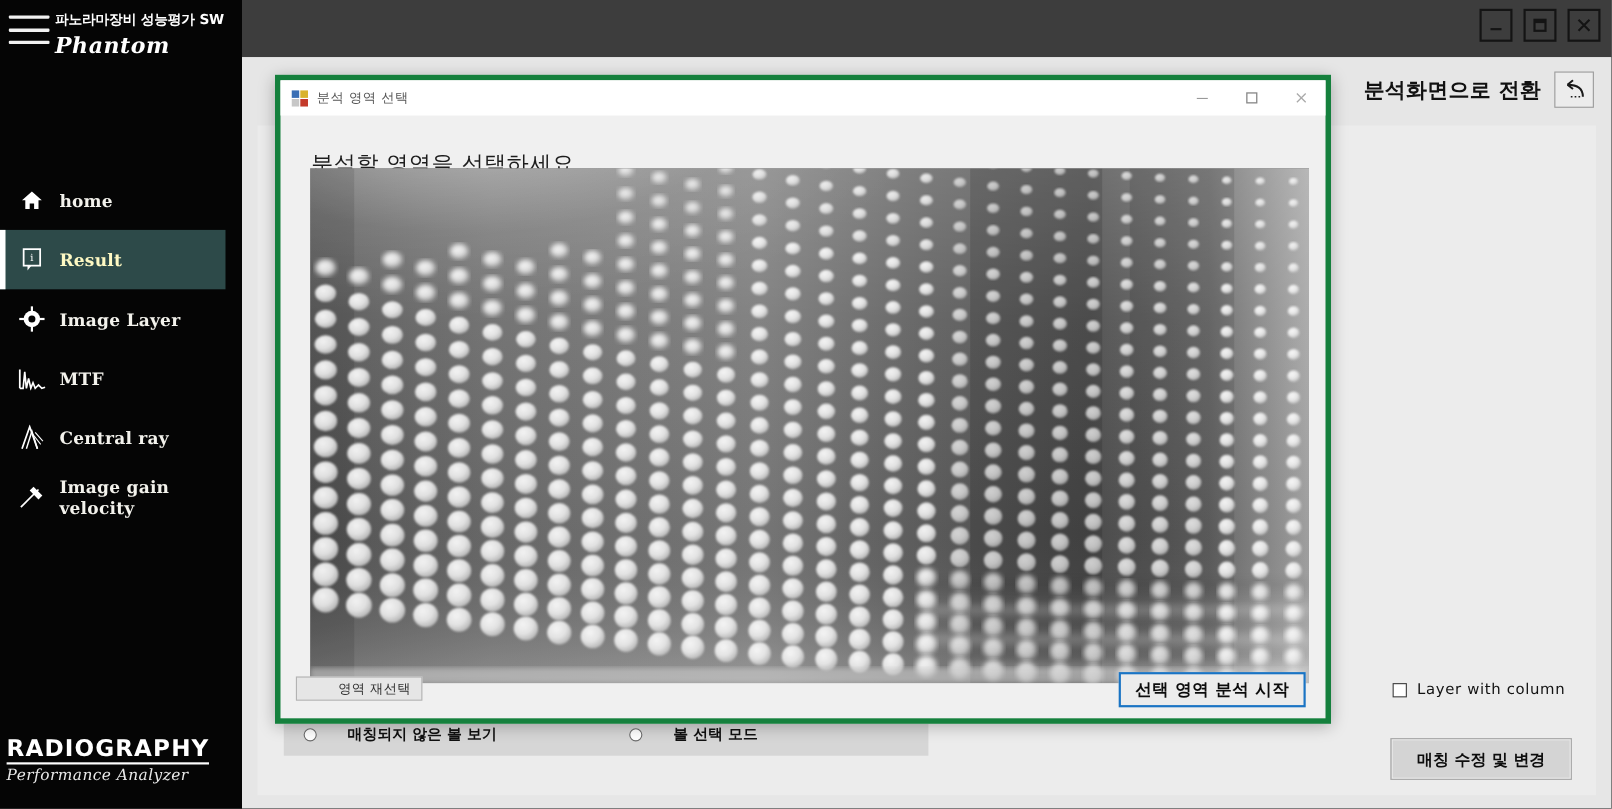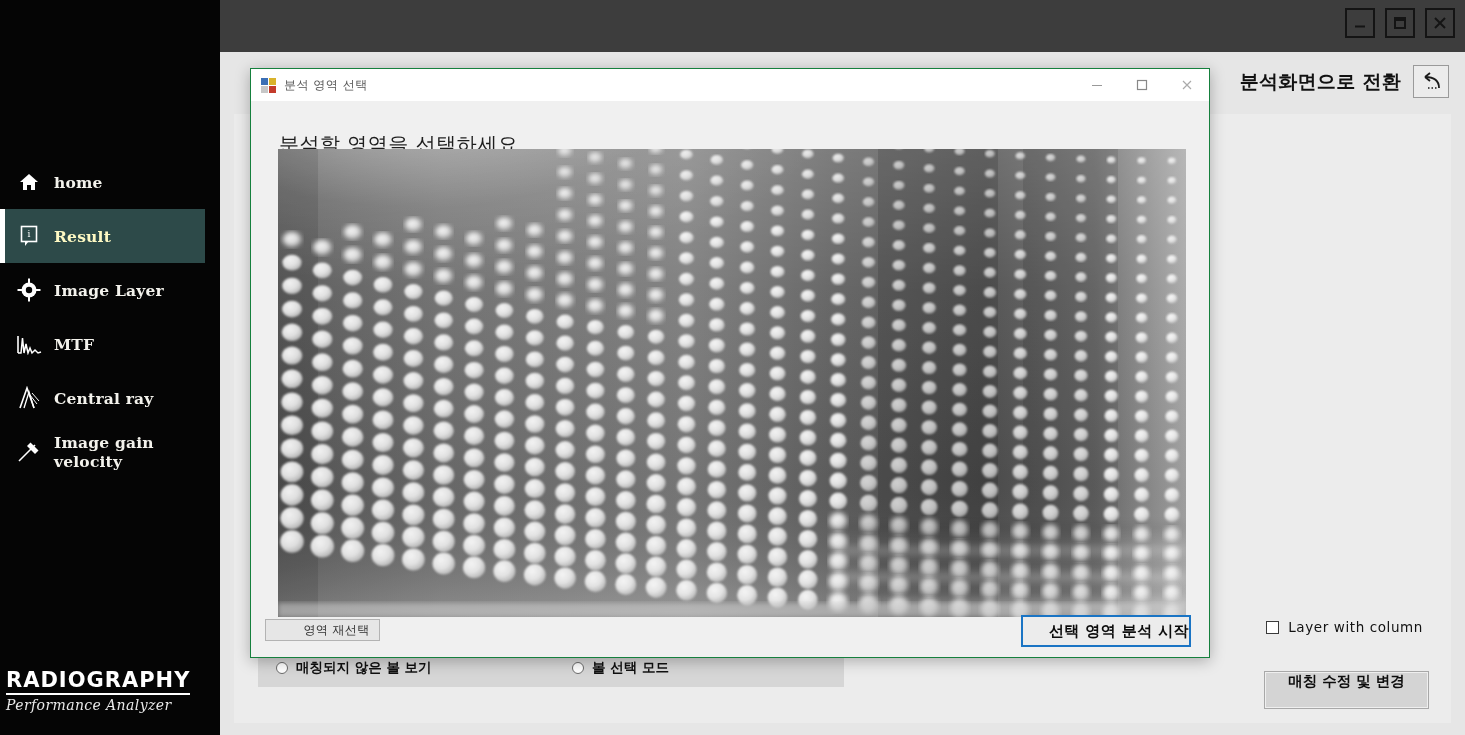--- a/index.html
+++ b/index.html
@@ -122,21 +122,21 @@
 
   
   #workarea {
     position:absolute; left: 14px; top: 62px; right: 14px; bottom: 12px;
     background:#ececec;
   }
   #radio-panel {
     position:absolute; left: 24px; bottom: 36px; width: 586px; height: 68px;
     background: #d6d6d6;
   }
-  .radio-row { position:absolute; display:flex; align-items:center; }
+  .radio-row { position:absolute; display:flex; align-items:center;gap:20px; }
   .radio-dot {
     width:12px; height:12px; border-radius:50%;
     border:1.5px solid #6b6b6b; background:#fff; margin-right: 8px; flex:0 0 12px;
   }
   .radio-txt {
     font-family:"DejaVu Sans", sans-serif;
     font-weight:700; font-size:13.5px; color:#101010; white-space:nowrap;
   }
 
   #ball-col {
@@ -149,33 +149,33 @@
   }
   #ball-txt {
     font-family:"DejaVu Sans", sans-serif;
     font-size:13.5px; color:#121212; letter-spacing: .6px; white-space:nowrap;
   }
   #modify-btn {
     position:absolute; right: 22px; bottom: 14px;
     width: 165px; height: 38px;
     background: #d4d4d4; border: 1px solid #a8a8a8;
     box-shadow: inset 0 0 0 1px #efefef;
-    display:flex; justify-content:center; cursor:pointer;
+    display:flex; align-items:center; justify-content:center; cursor:pointer;
   }
   #modify-btn span {
     font-family:"DejaVu Sans", sans-serif;
     font-weight:700; font-size:14.5px; color:#0d0d0d; white-space:nowrap;
   }
 
   
   #dialog {
     position:absolute; left: 250px; top: 68px;
     width: 960px; height: 590px;
     background: #f0f0f0;
-    border: 1px solid #15803d;
+    border: 5px solid #15803d;
     box-shadow: 0 3px 14px rgba(0,0,0,.28);
     z-index: 40;
   }
   #dlg-title {
     height: 32px; background:#ffffff;
     display:flex; align-items:center; padding-left: 10px;
     position:relative;
   }
   #dlg-icon { width:15px;height:15px; position:relative; margin-right:8px; flex:0 0 15px;}
   #dlg-title-text {
@@ -214,34 +214,45 @@
   }
   #btn-reselect span {
     font-family:"DejaVu Sans", sans-serif; font-size: 12px; color:#303030;
     letter-spacing:.4px;
     margin-left:28px;
   }
   #btn-start {
     position:absolute; right: 18px; top: 0px;
     width: 170px; height: 32px;
     background: #ececec; border: 2px solid #1a74c4;
-    display:flex;align-items:center;justify-content:flex-end; cursor:pointer;
+    display:flex;align-items:center;justify-content:center; cursor:pointer;
   }
   #btn-start span {
     font-family:"DejaVu Sans", sans-serif; font-weight:700; font-size:15px;
     color:#0c0c0c; white-space:nowrap; letter-spacing:.4px;
   }
 </style>
 </head>
 <body>
 
 <div id="app">
 
   <div id="sidebar">
 
+    <div id="brand">
+      <div class="hamburger">
+        <i></i>
+          <i></i>
+          <i></i>
+      </div>
+      <div id="brand-text">
+        <div id="brand-sub">파노라마장비 성능평가 SW</div>
+        <div id="brand-name">Phantom</div>
+      </div>
+    </div>
 
     <div id="nav">
 
       <div class="nav-item">
         <span class="ico">
           <svg width="22" height="22" viewBox="0 0 22 22">
               <path d="M11 3 L20 11 L17 11 L17 19 L13 19 L13 14 L9 14 L9 19 L5 19 L5 11 L2 11 Z" fill="#ffffff"></path>
             </svg>
         </span>
         <span class="lbl">home</span>

